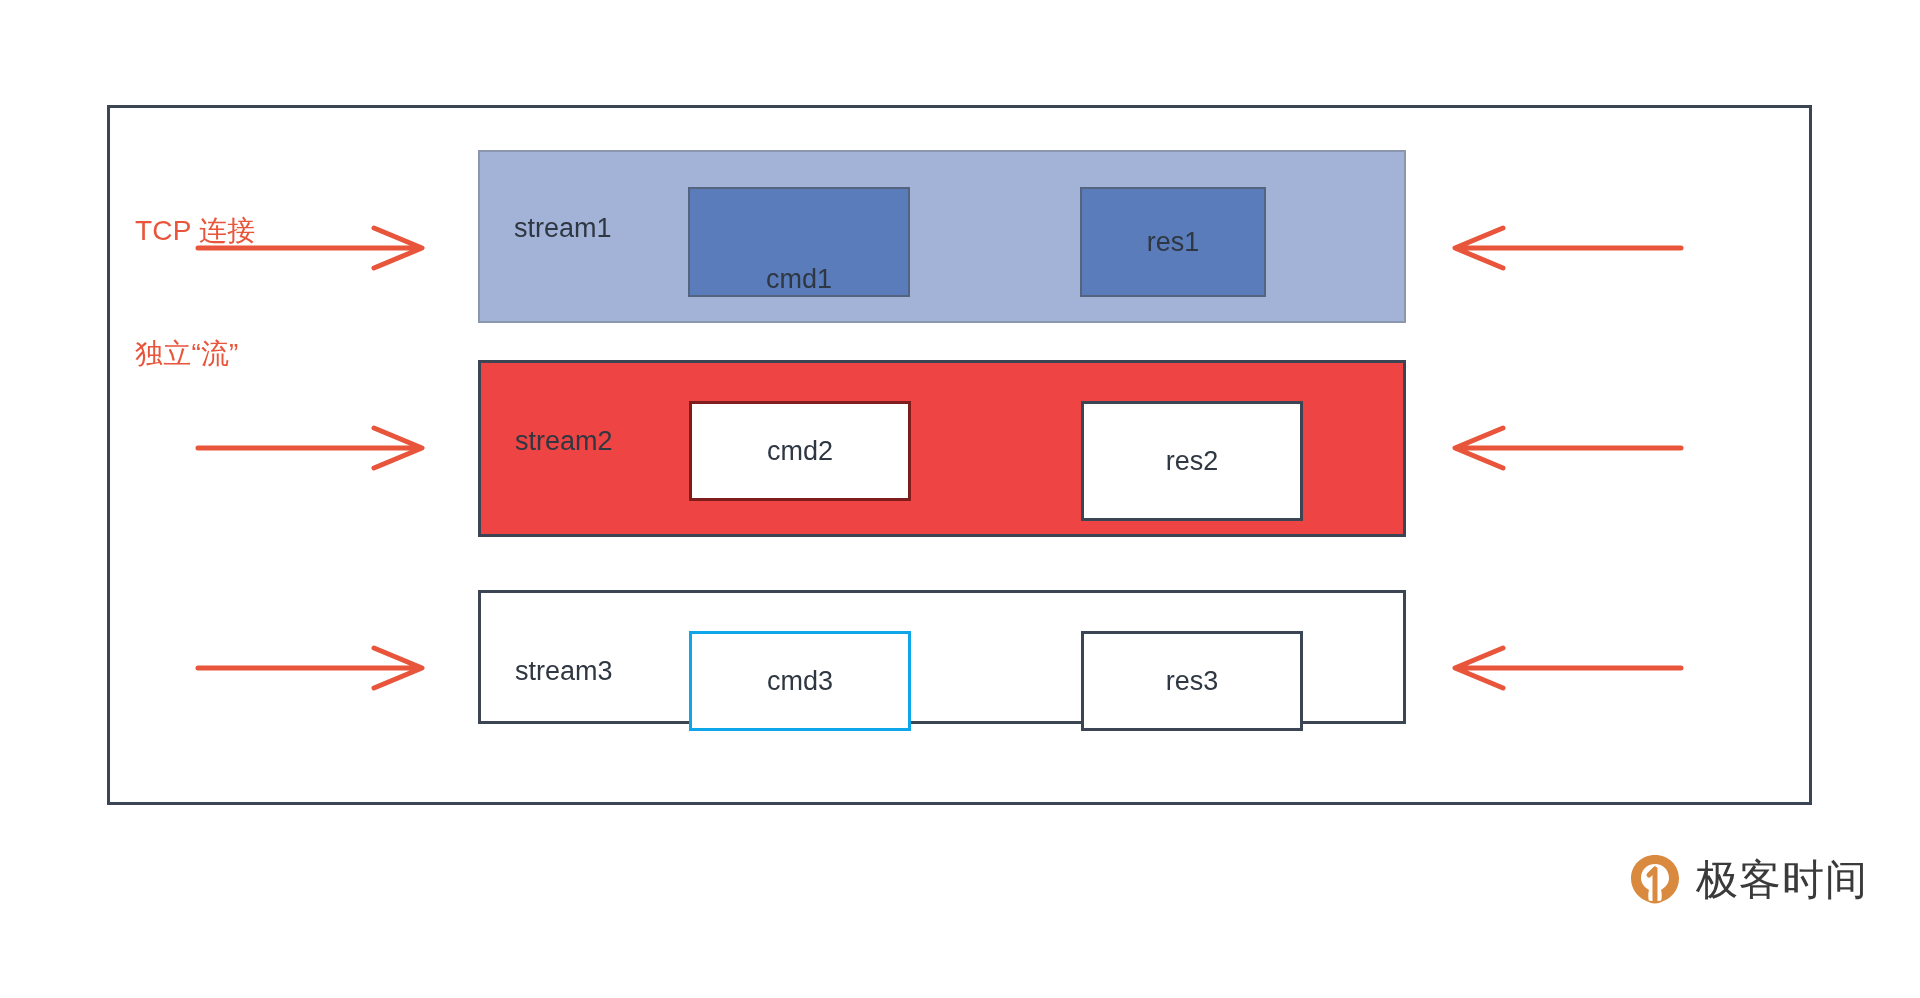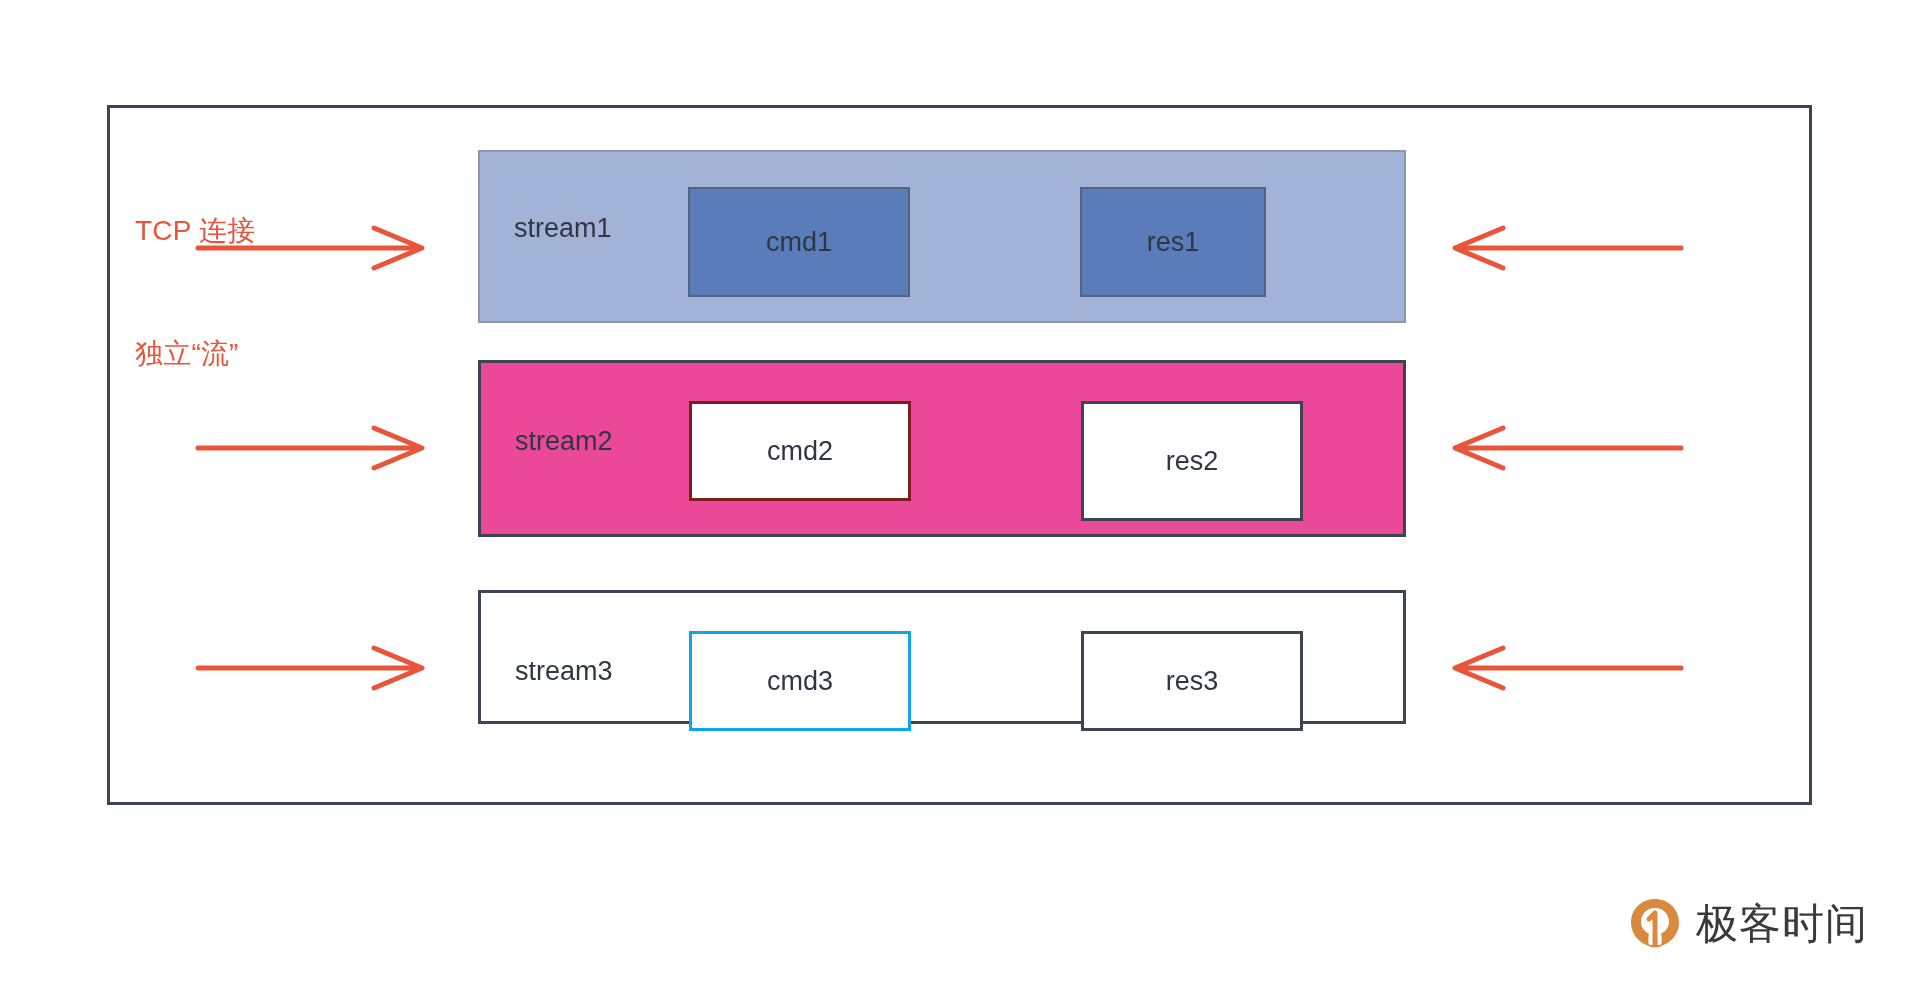--- a/index.html
+++ b/index.html
@@ -68,34 +68,35 @@
     width: 928px;
     height: 173px;
     background: #a3b3d8;
     border: 2px solid #8b97ad;
   }
   #stream-row-1 .stream-label { left: 34px; top: 61px; }
   #box-cmd1 {
     left: 208px; top: 35px; width: 222px; height: 110px;
     background: #5a7cba;
     border: 2px solid #54647f;
+    align-items: flex-end;
   }
   #box-res1 {
     left: 600px; top: 35px; width: 186px; height: 110px;
     background: #5a7cba;
     border: 2px solid #54647f;
   }
 
   
   #stream-row-2 {
     left: 478px;
     top: 360px;
     width: 928px;
     height: 177px;
-    background: #ec4899;
+    background: #ef4444;
     border: 3px solid #3b4554;
   }
   #stream-row-2 .stream-label { left: 34px; top: 63px; }
   #box-cmd2 {
     left: 208px; top: 38px; width: 222px; height: 100px;
     background: #ffffff;
     border: 3px solid #7f1d1d;
   }
   #box-res2 {
     left: 600px; top: 38px; width: 222px; height: 120px;
@@ -136,21 +137,20 @@
   .arrow-r3 { top: 638px; }
 
   
   #watermark {
     position: absolute;
     left: 1628px;
     top: 852px;
     display: flex;
     align-items: center;
     gap: 14px;
-    margin-top: 44px;
   }
   #watermark-text {
     font-size: 42px;
     color: #3a3a3a;
     letter-spacing: 1px;
     white-space: nowrap;
   }
 </style>
 </head>
 <body>

